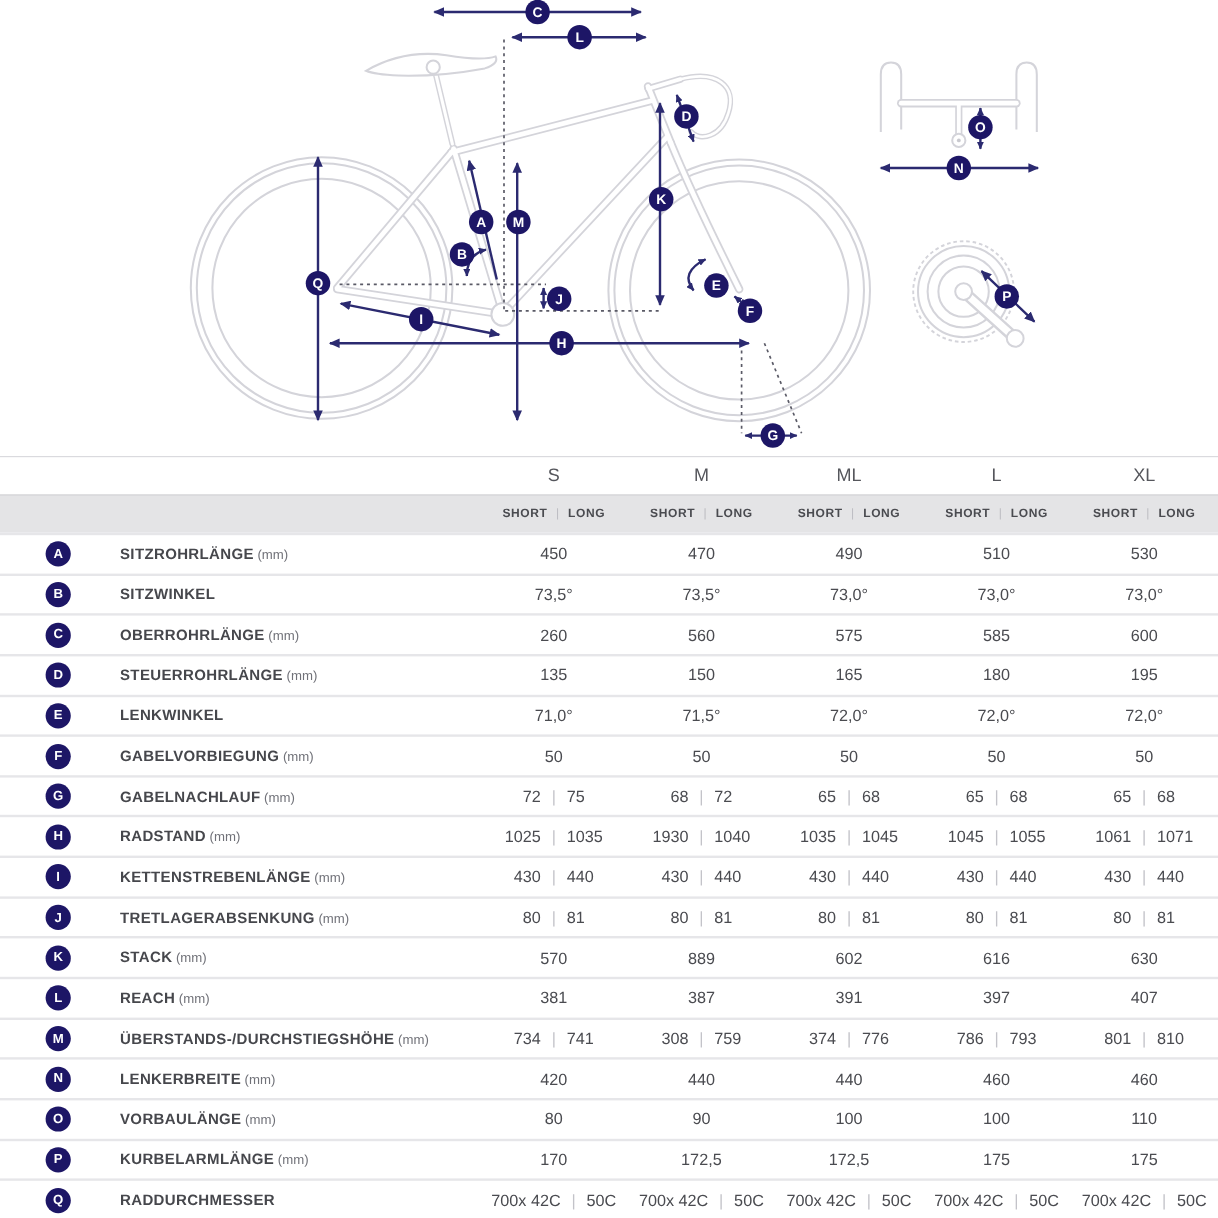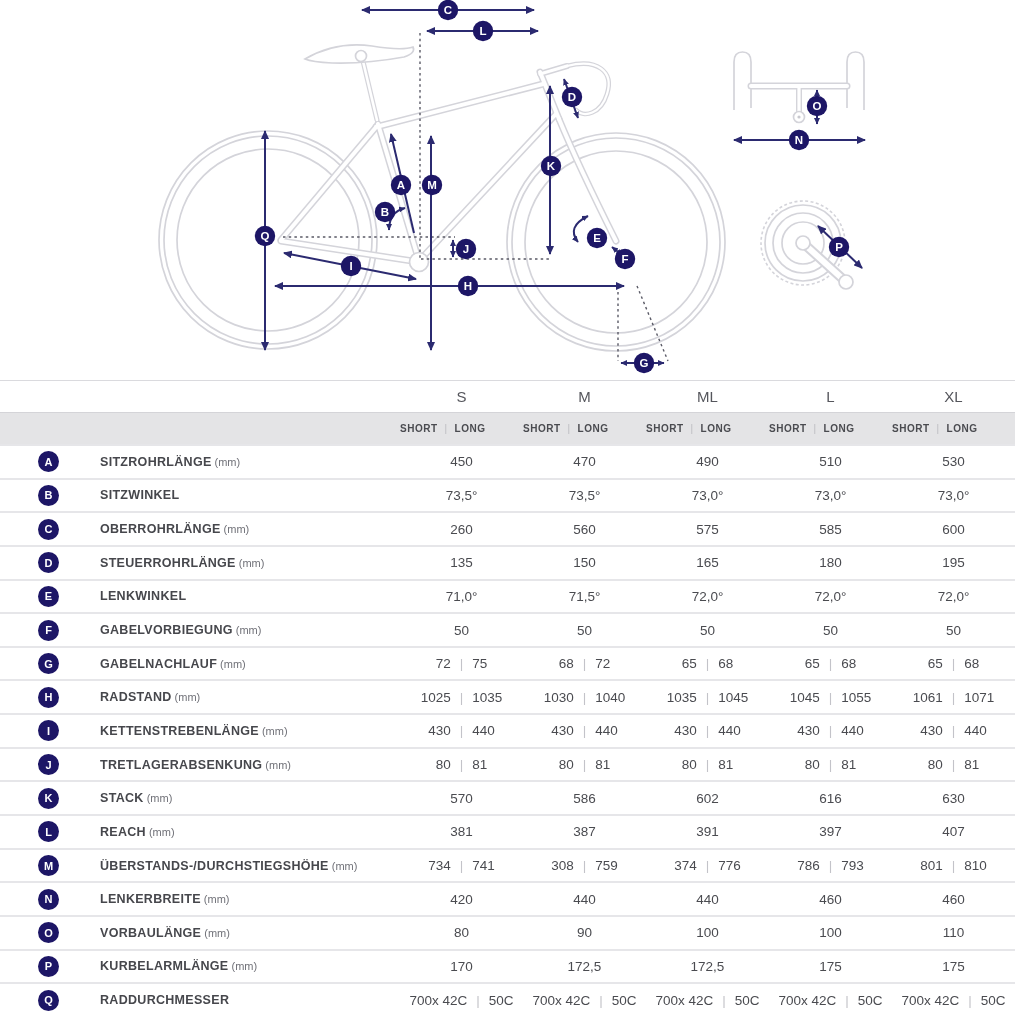--- a/index.html
+++ b/index.html
@@ -27,21 +27,21 @@
   .badge-text { fill: #fff; font-family: "Liberation Sans", sans-serif;
     font-size: 11.5px; font-weight: bold; text-anchor: middle; }
 
   
   .geo-table { width: 1015px; color: var(--text); }
   .grid { display: grid; grid-template-columns: 400px repeat(5, 123px); align-items: center; }
   .size-row { height: 32px; border-top: 1px solid #dadade; }
   .size-cell { text-align: center; font-size: 15px; color: #55565c; }
   .sub-row { height: 32px; background: var(--subbg);
     border-top: 1px solid #d4d4d8; }
-  .sub-cell { display: flex; align-items: center; gap: 7px;
+  .sub-cell { display: flex; justify-content: center; align-items: center; gap: 7px;
     font-size: 10px; font-weight: bold; letter-spacing: .5px; color: #4a4b50; }
   .subsep { color: #bcbcc1; font-weight: 400; font-size: 10px; }
   .body-row { height: 33.65px; border-top: 2px solid var(--divider); background: #fff; }
   .row-head { display: flex; align-items: center; padding-left: 38px; }
   .badge { width: 21px; height: 21px; border-radius: 50%; background: var(--navy);
     color: #fff; font-size: 11px; font-weight: bold; display: flex;
     align-items: center; justify-content: center; flex: 0 0 21px; }
   .row-label { margin-left: 41px; font-size: 12.5px; font-weight: bold;
     letter-spacing: .3px; color: #46474c; white-space: nowrap; }
   .unit { font-size: 11px; font-weight: 400; color: var(--unit); margin-left: 3px; letter-spacing: 0; }
@@ -420,21 +420,21 @@
       <div class="row-head">
         <span class="badge">H</span>
         <span class="row-label">RADSTAND<span class="unit">(mm)</span></span>
       </div>
       <div class="val-cell">
         <span>1025</span>
         <span class="psep">|</span>
         <span>1035</span>
       </div>
       <div class="val-cell">
-        <span>1030</span>
+        <span>1930</span>
         <span class="psep">|</span>
         <span>1040</span>
       </div>
       <div class="val-cell">
         <span>1035</span>
         <span class="psep">|</span>
         <span>1045</span>
       </div>
       <div class="val-cell">
         <span>1045</span>
@@ -511,21 +511,21 @@
     </div>
     <div class="grid body-row">
       <div class="row-head">
         <span class="badge">K</span>
         <span class="row-label">STACK<span class="unit">(mm)</span></span>
       </div>
       <div class="val-cell">
         <span>570</span>
       </div>
       <div class="val-cell">
-        <span>586</span>
+        <span>889</span>
       </div>
       <div class="val-cell">
         <span>602</span>
       </div>
       <div class="val-cell">
         <span>616</span>
       </div>
       <div class="val-cell">
         <span>630</span>
       </div>

